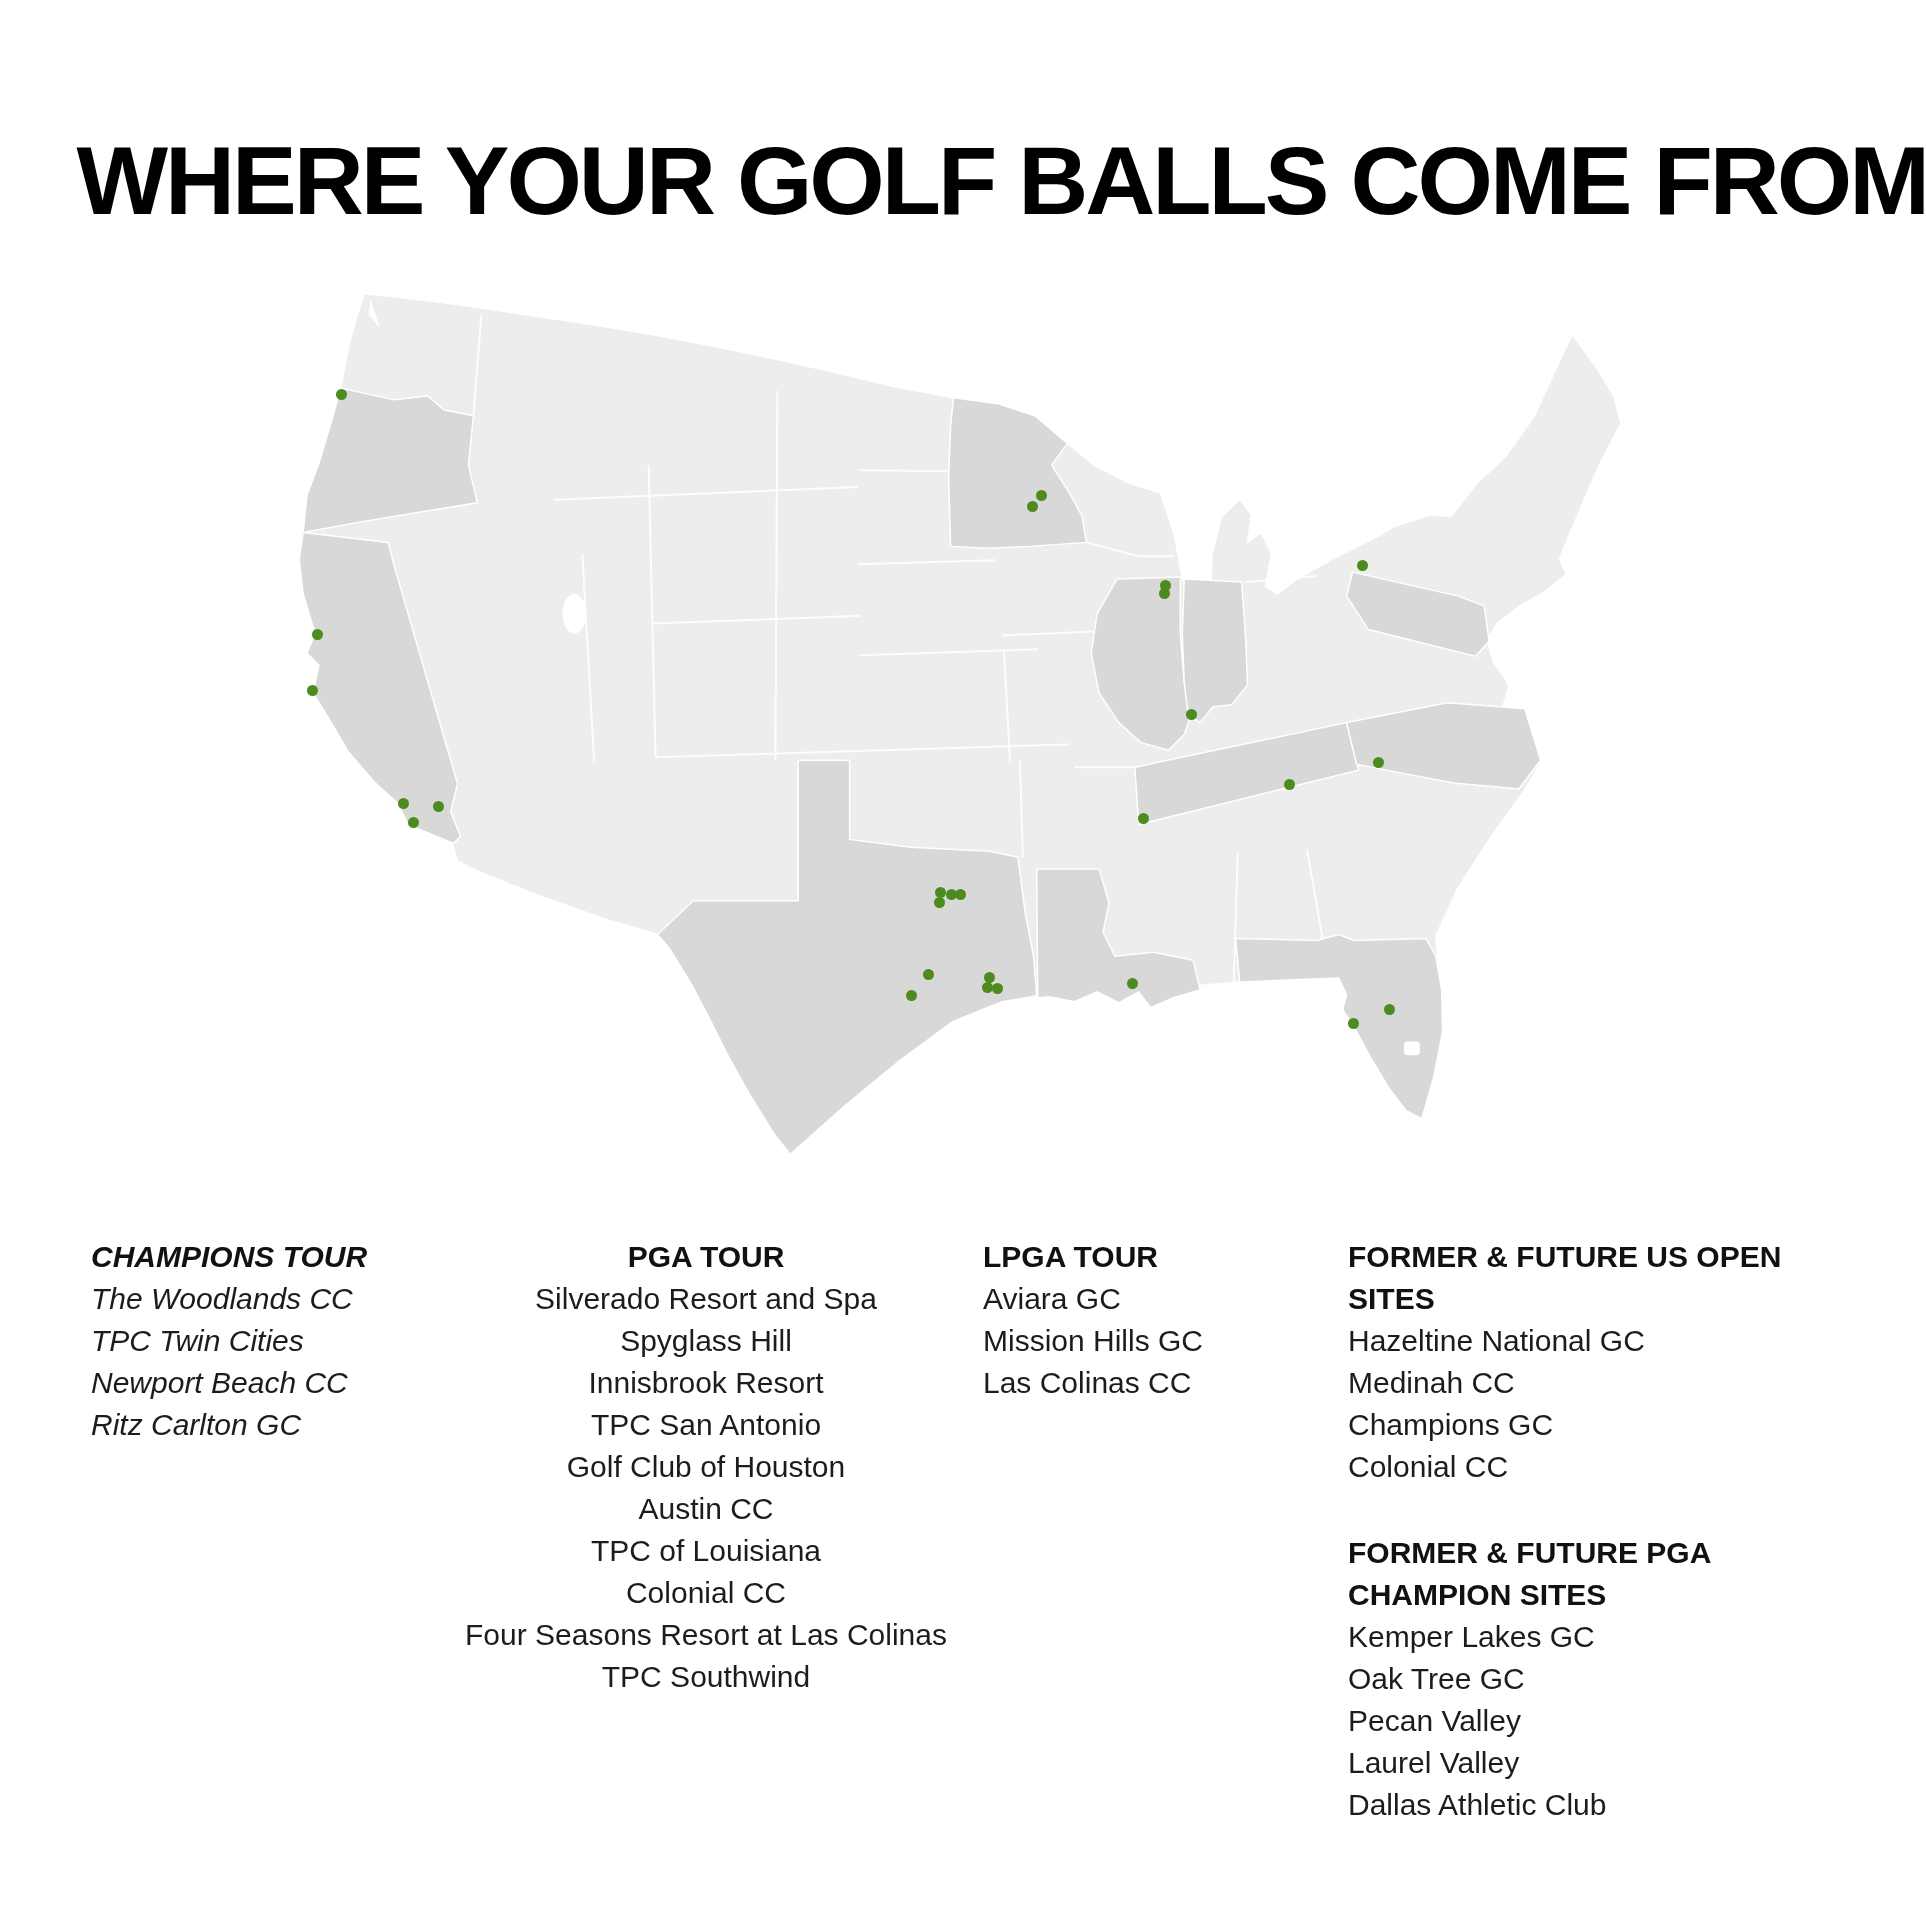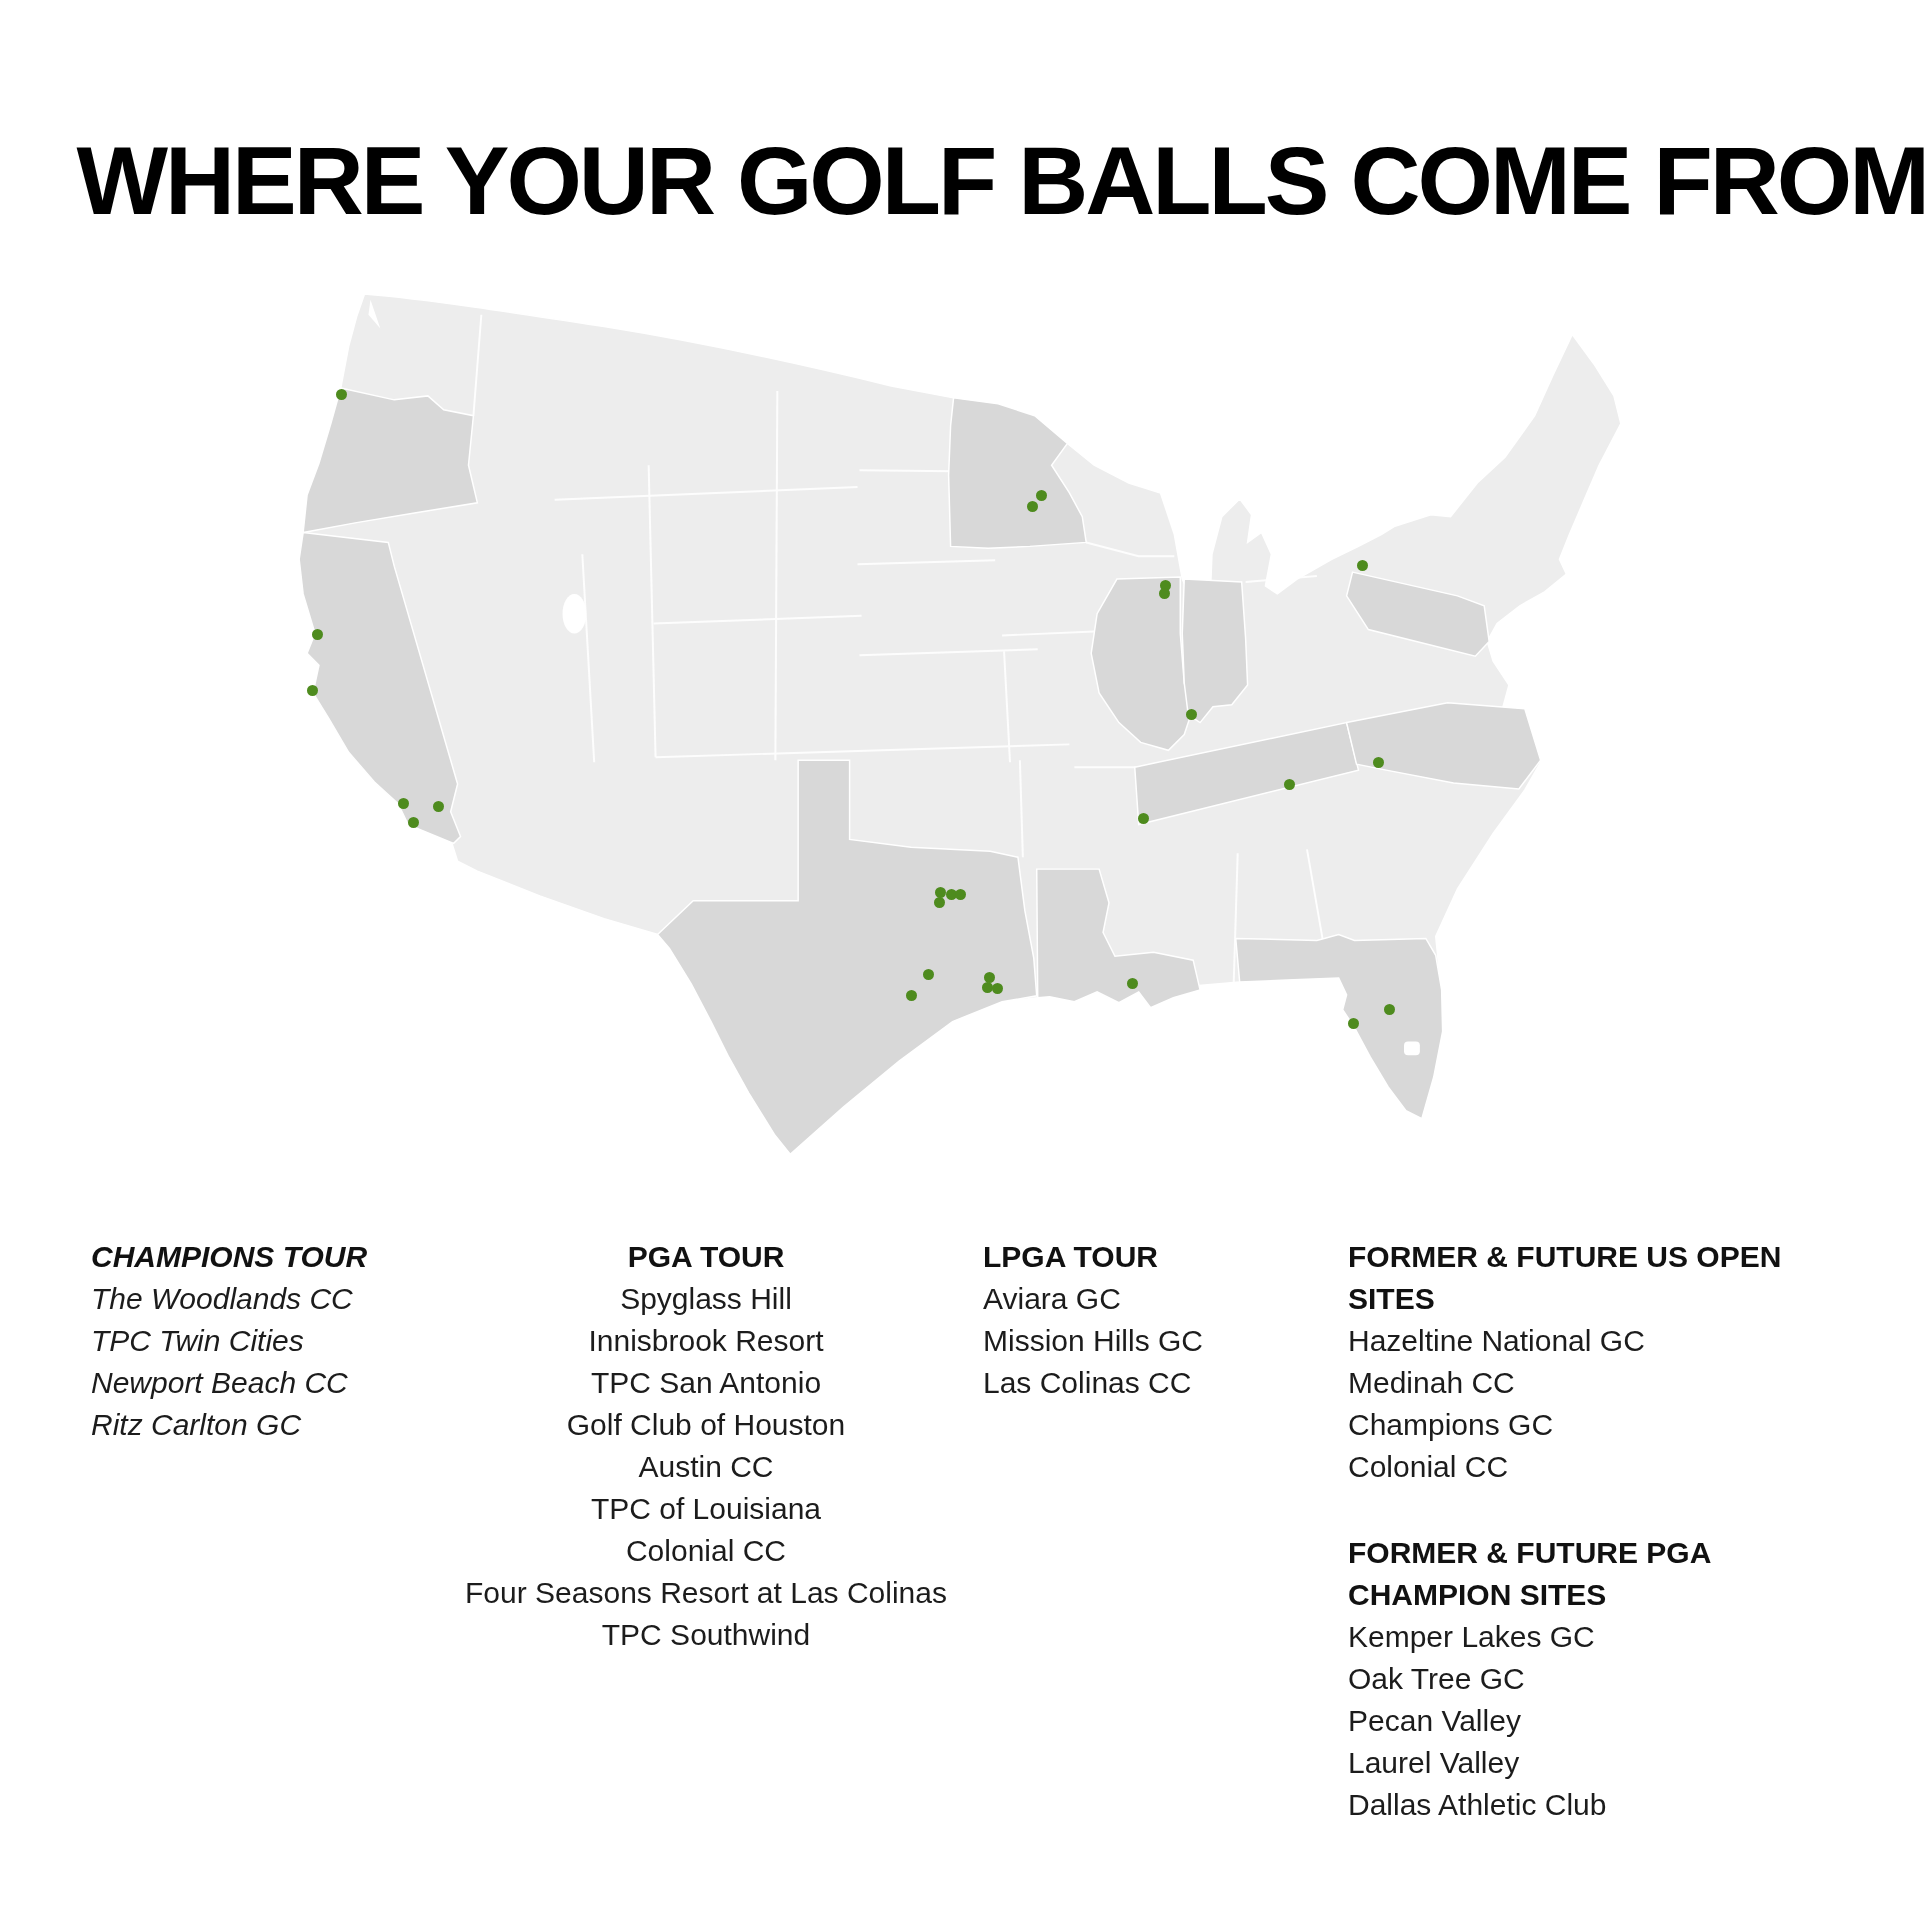--- a/index.html
+++ b/index.html
@@ -122,20 +122,21 @@
         <div class="list-header">CHAMPIONS TOUR</div>
         <div class="list-item">The Woodlands CC</div>
         <div class="list-item">TPC Twin Cities</div>
         <div class="list-item">Newport Beach CC</div>
         <div class="list-item">Ritz Carlton GC</div>
       </div>
     </div>
   <div class="list-col col-1">
       <div class="section">
         <div class="list-header">PGA TOUR</div>
+        <div class="list-item">Silverado Resort and Spa</div>
         <div class="list-item">Spyglass Hill</div>
         <div class="list-item">Innisbrook Resort</div>
         <div class="list-item">TPC San Antonio</div>
         <div class="list-item">Golf Club of Houston</div>
         <div class="list-item">Austin CC</div>
         <div class="list-item">TPC of Louisiana</div>
         <div class="list-item">Colonial CC</div>
         <div class="list-item">Four Seasons Resort at Las Colinas</div>
         <div class="list-item">TPC Southwind</div>
       </div>

